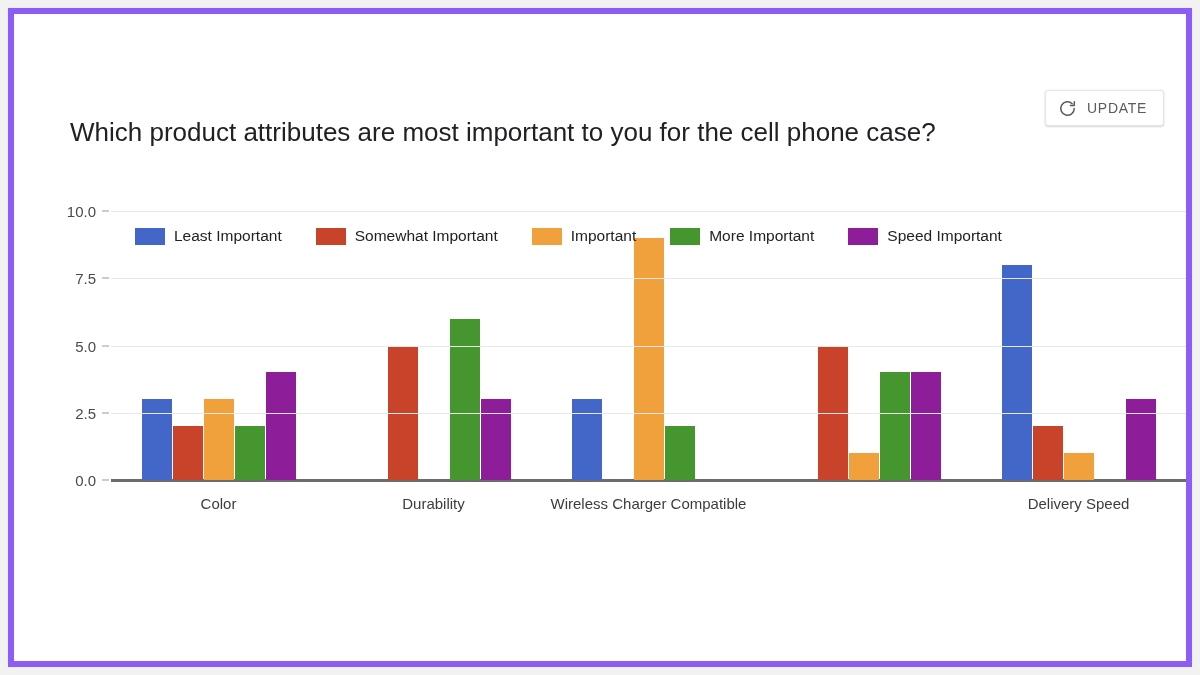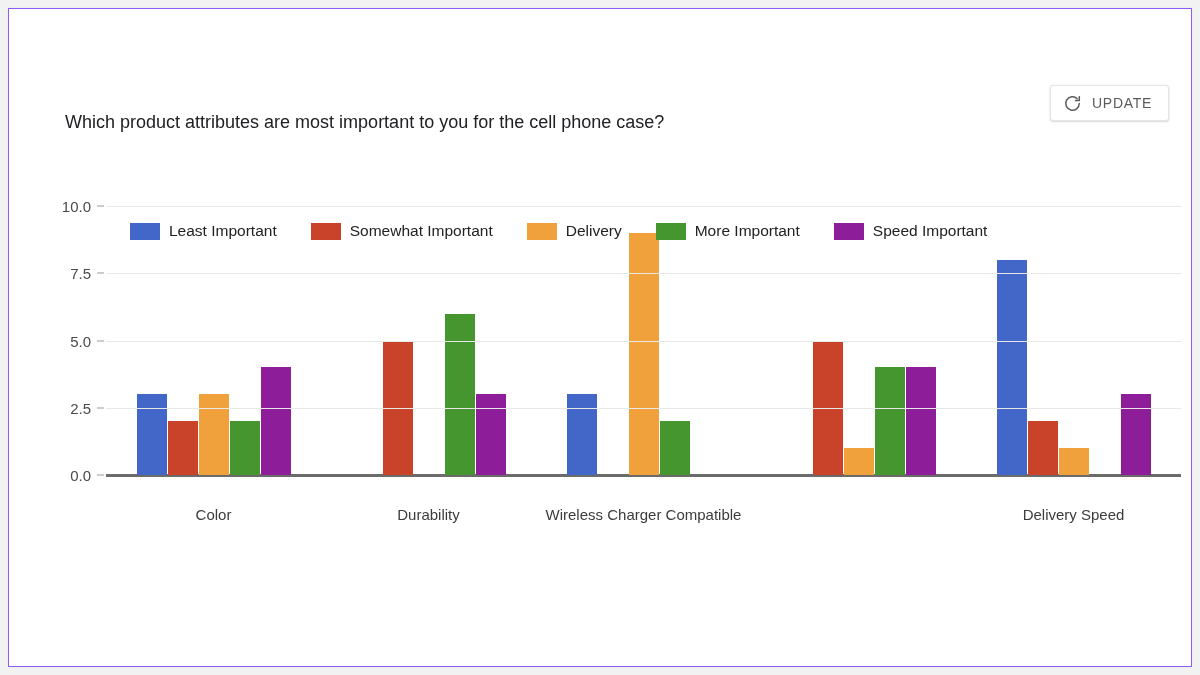--- a/index.html
+++ b/index.html
@@ -15,21 +15,21 @@
     width: 1200px; height: 675px;
     background: #f2f2f2;
     overflow: hidden;
   }
   
   .card {
     position: absolute;
     left: 8px; top: 8px;
     width: 1184px; height: 659px;
     background: #ffffff;
-    border: 1px solid #8b5cf6;
+    border: 6px solid #8b5cf6;
     box-shadow: 0 0 2px rgba(0,0,0,0.06);
   }
 
   
   .update-btn {
     position: absolute;
     right: 22px; top: 76px;
     height: 36px;
     min-width: 110px;
     padding: 0 16px 0 12px;
@@ -48,21 +48,21 @@
     letter-spacing: 0.7px;
     color: #5b5b5b;
     font-family: "Liberation Sans", sans-serif;
   }
   .refresh-icon { display: block; width: 19px; height: 19px; color: #5b5b5b; }
 
   
   .chart-title {
     position: absolute;
     left: 56px; top: 103px;
-    font-size: 18px;
+    font-size: 26px;
     color: #202124;
     font-family: "Liberation Sans", sans-serif;
     white-space: nowrap;
   }
 
   
   .chart-area {
     position: absolute;
     left: 0; top: 0;
     width: 1184px; height: 659px;
@@ -127,21 +127,21 @@
     justify-content: center;
   }
   .bar {
     width: 30px;
     margin: 0 0.5px;
   }
   .xlabel {
     position: absolute;
     left: 0;
     top: 100%;
-    margin-top: 31px;
+    margin-top: 15px;
     width: 100%;
     text-align: center;
     font-size: 15px;
     color: #3c3c3c;
     font-family: "Liberation Sans", sans-serif;
     white-space: nowrap;
   }
 
   
   .legend {
@@ -262,21 +262,21 @@
           <div class="legend-item">
             <span class="legend-swatch" style="background: rgb(67, 102, 201);"></span>
             <span class="legend-label">Least Important</span>
           </div>
           <div class="legend-item">
             <span class="legend-swatch" style="background: rgb(200, 67, 42);"></span>
             <span class="legend-label">Somewhat Important</span>
           </div>
           <div class="legend-item">
             <span class="legend-swatch" style="background: rgb(240, 161, 60);"></span>
-            <span class="legend-label">Delivery</span>
+            <span class="legend-label">Important</span>
           </div>
           <div class="legend-item">
             <span class="legend-swatch" style="background: rgb(70, 150, 47);"></span>
             <span class="legend-label">More Important</span>
           </div>
           <div class="legend-item">
             <span class="legend-swatch" style="background: rgb(142, 29, 154);"></span>
             <span class="legend-label">Speed Important</span>
           </div>
         </div>

